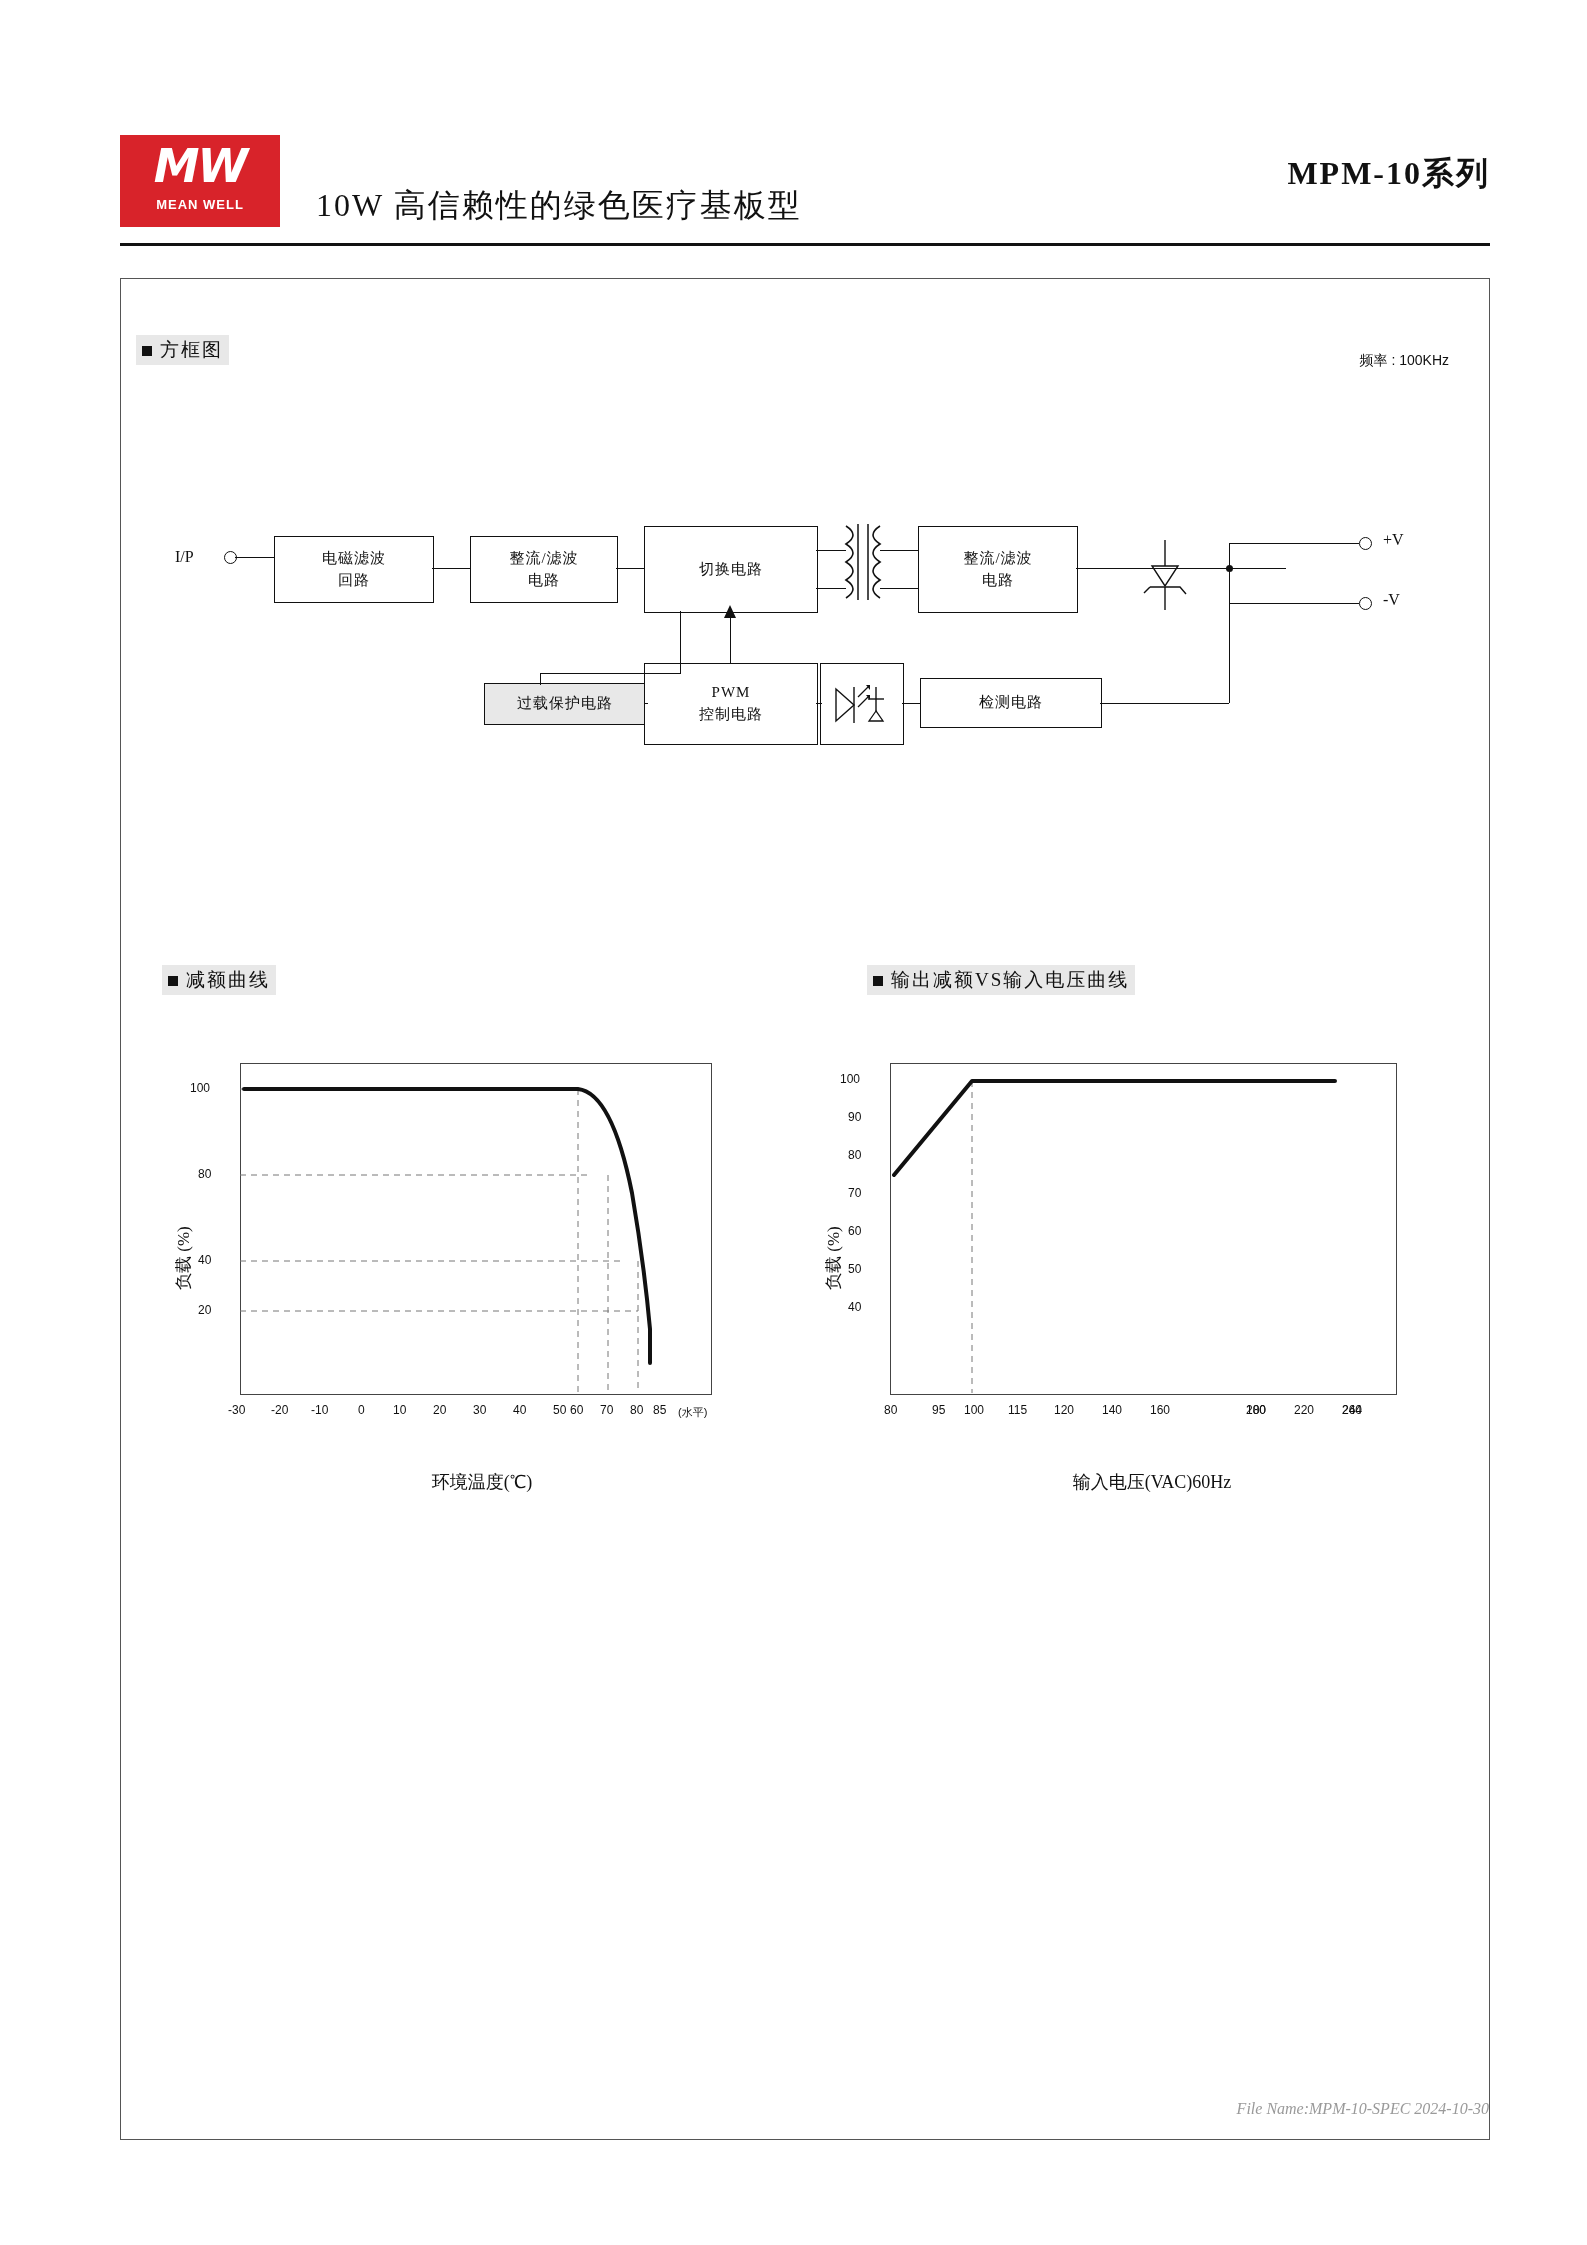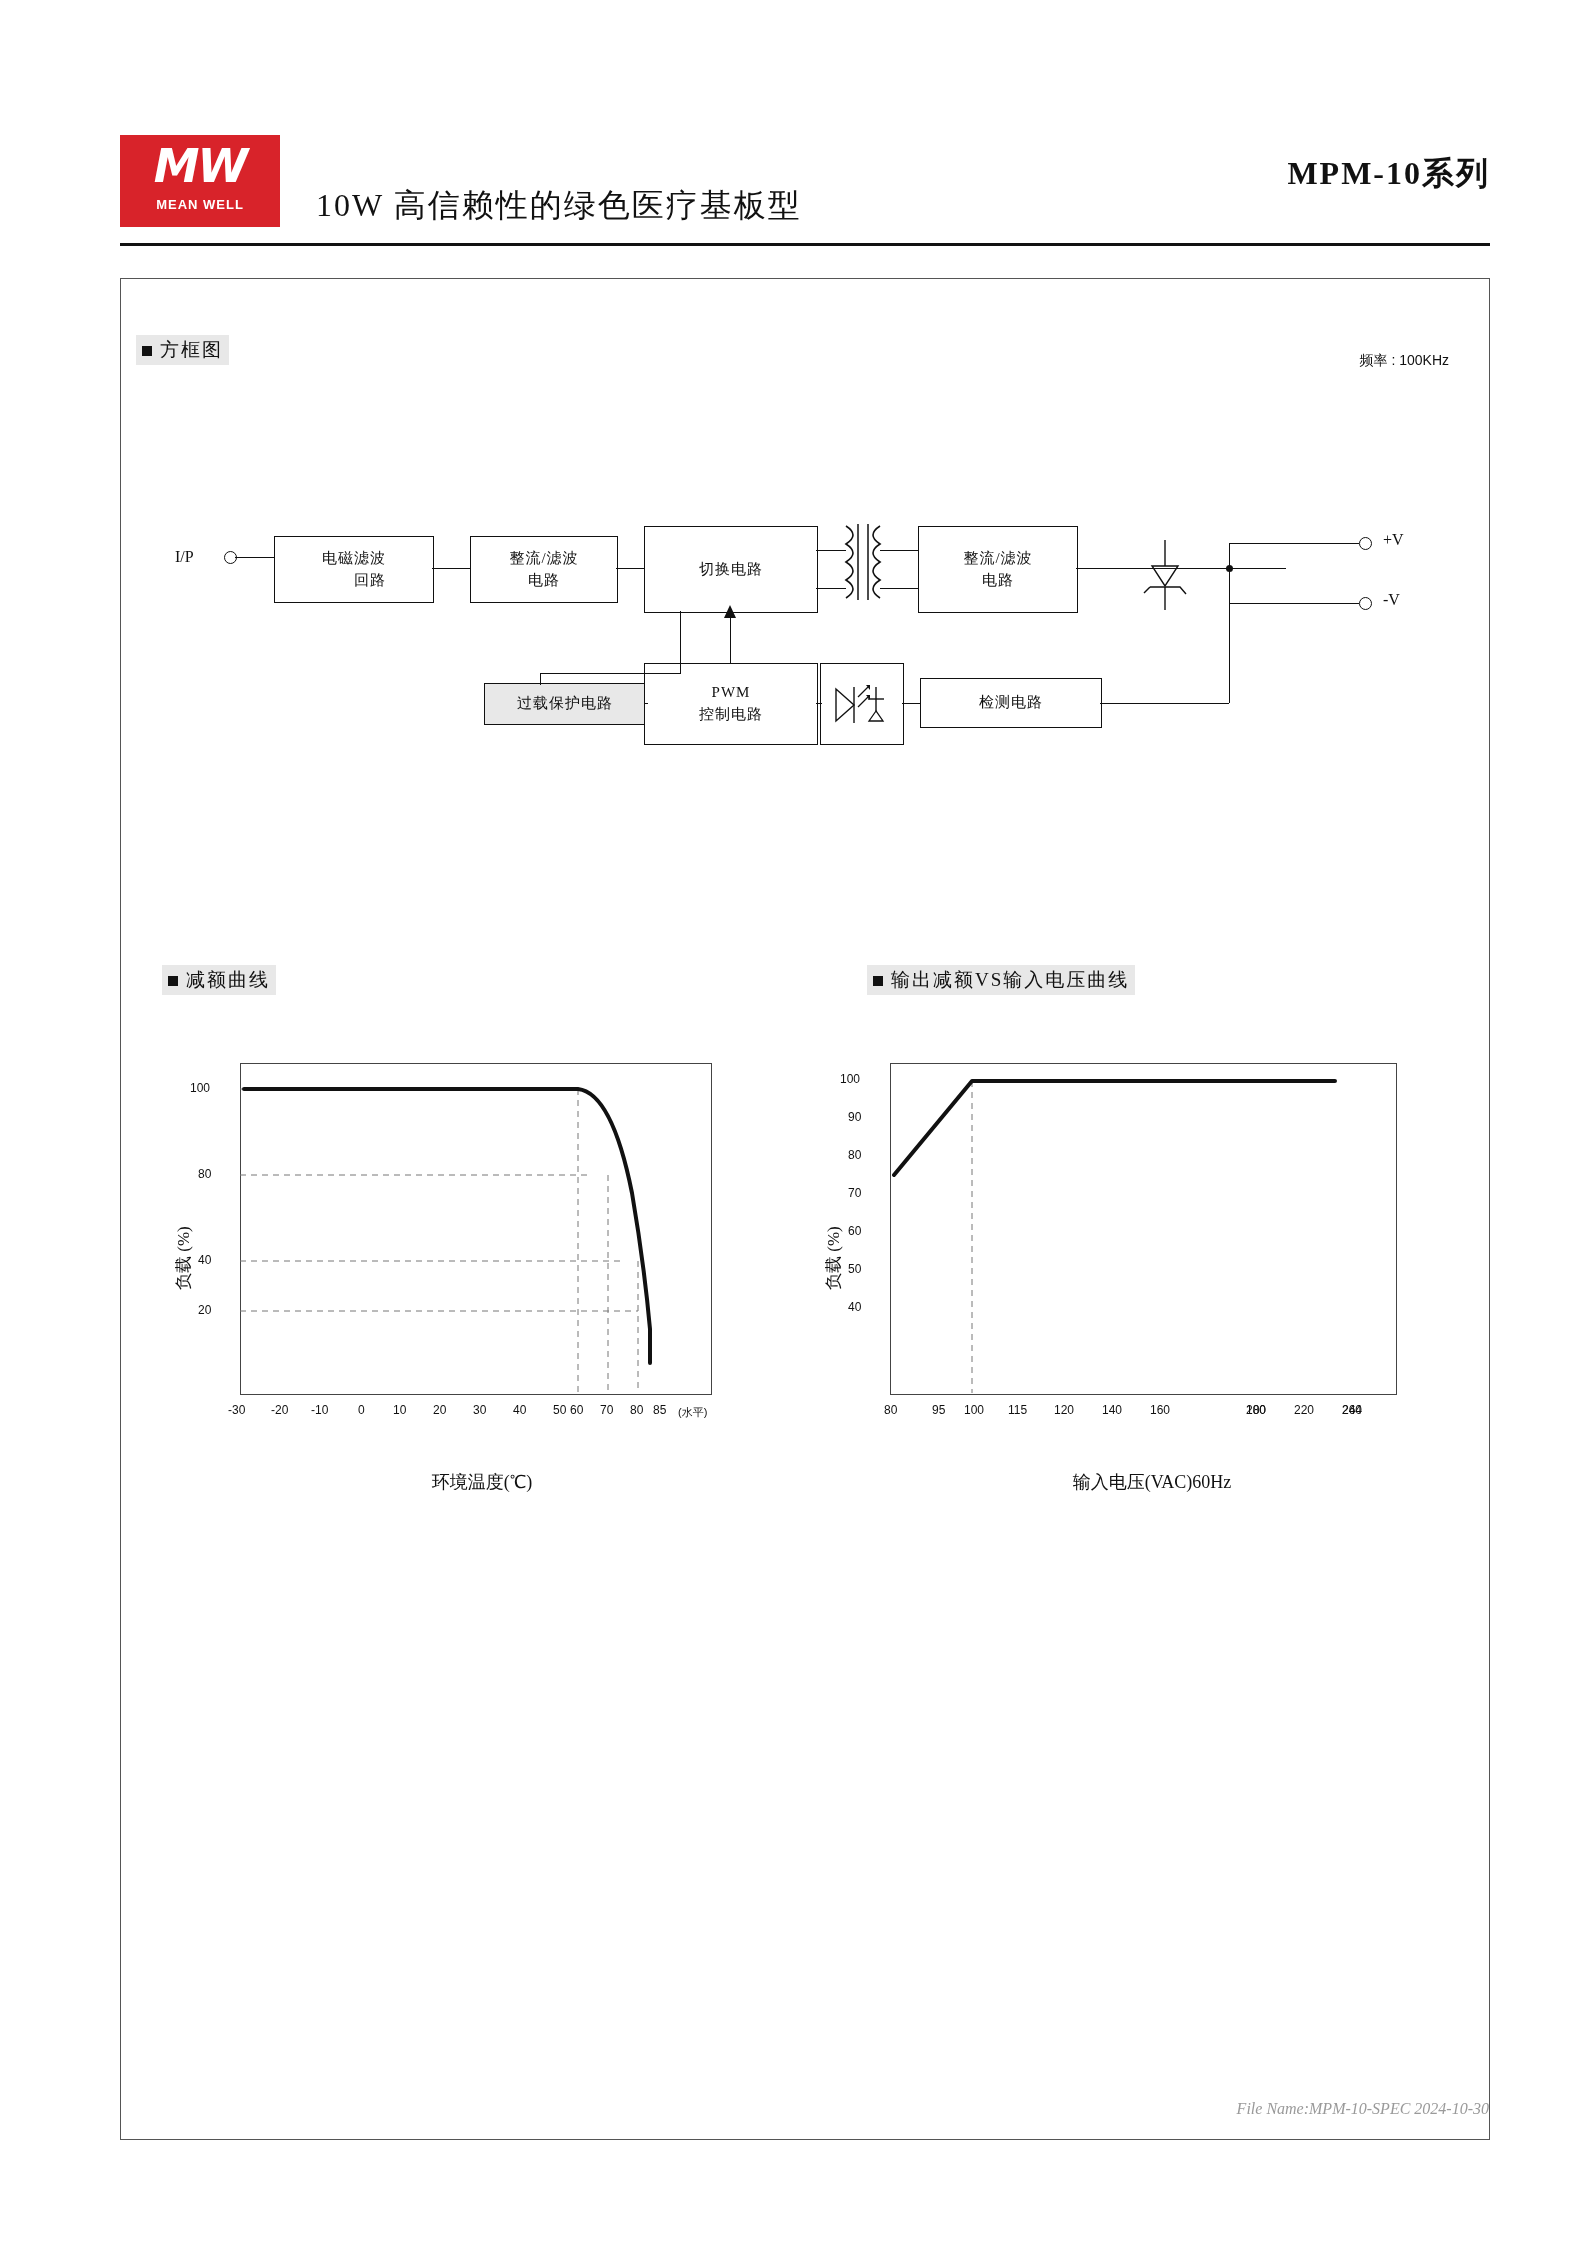--- a/index.html
+++ b/index.html
@@ -111,21 +111,21 @@
   <div class="sec-title" style="left:855px;top:965px;">
     <span class="sq"></span><span>输出减额VS输入电压曲线</span>
   </div>
 
   <div class="bd">
 
     <div class="lbl" style="left:55px;top:270px;">I/P</div>
     <div class="circ" style="left:104px;top:273px;"></div>
     <div class="ln hln" style="left:115px;top:279px;width:145px;"></div>
 
-    <div class="box" style="left:154px;top:258px;width:158px;height:65px;text-align:right;">
+    <div class="box" style="left:154px;top:258px;width:158px;height:65px;">
       <span>电磁滤波<br>回路</span>
     </div>
     <div class="ln hln" style="left:312px;top:290px;width:38px;"></div>
 
     <div class="box" style="left:350px;top:258px;width:146px;height:65px;">
       <span>整流/滤波<br>电路</span>
     </div>
     <div class="ln hln" style="left:496px;top:290px;width:28px;"></div>
 
     <div class="box" style="left:524px;top:248px;width:172px;height:85px;">

